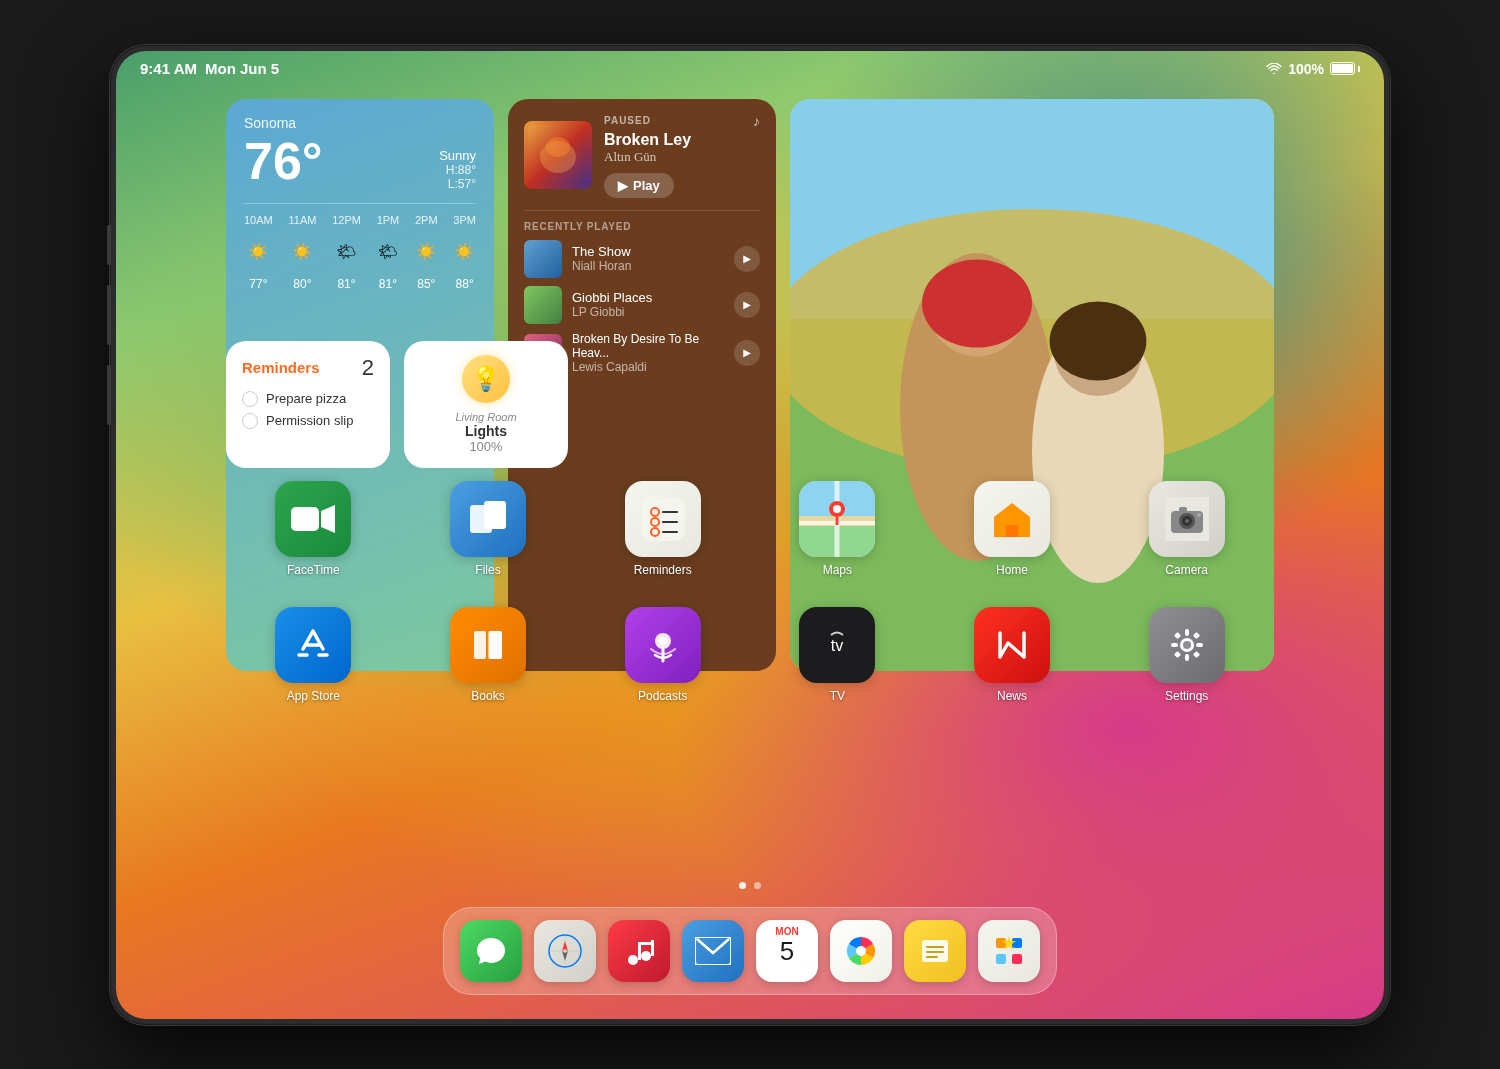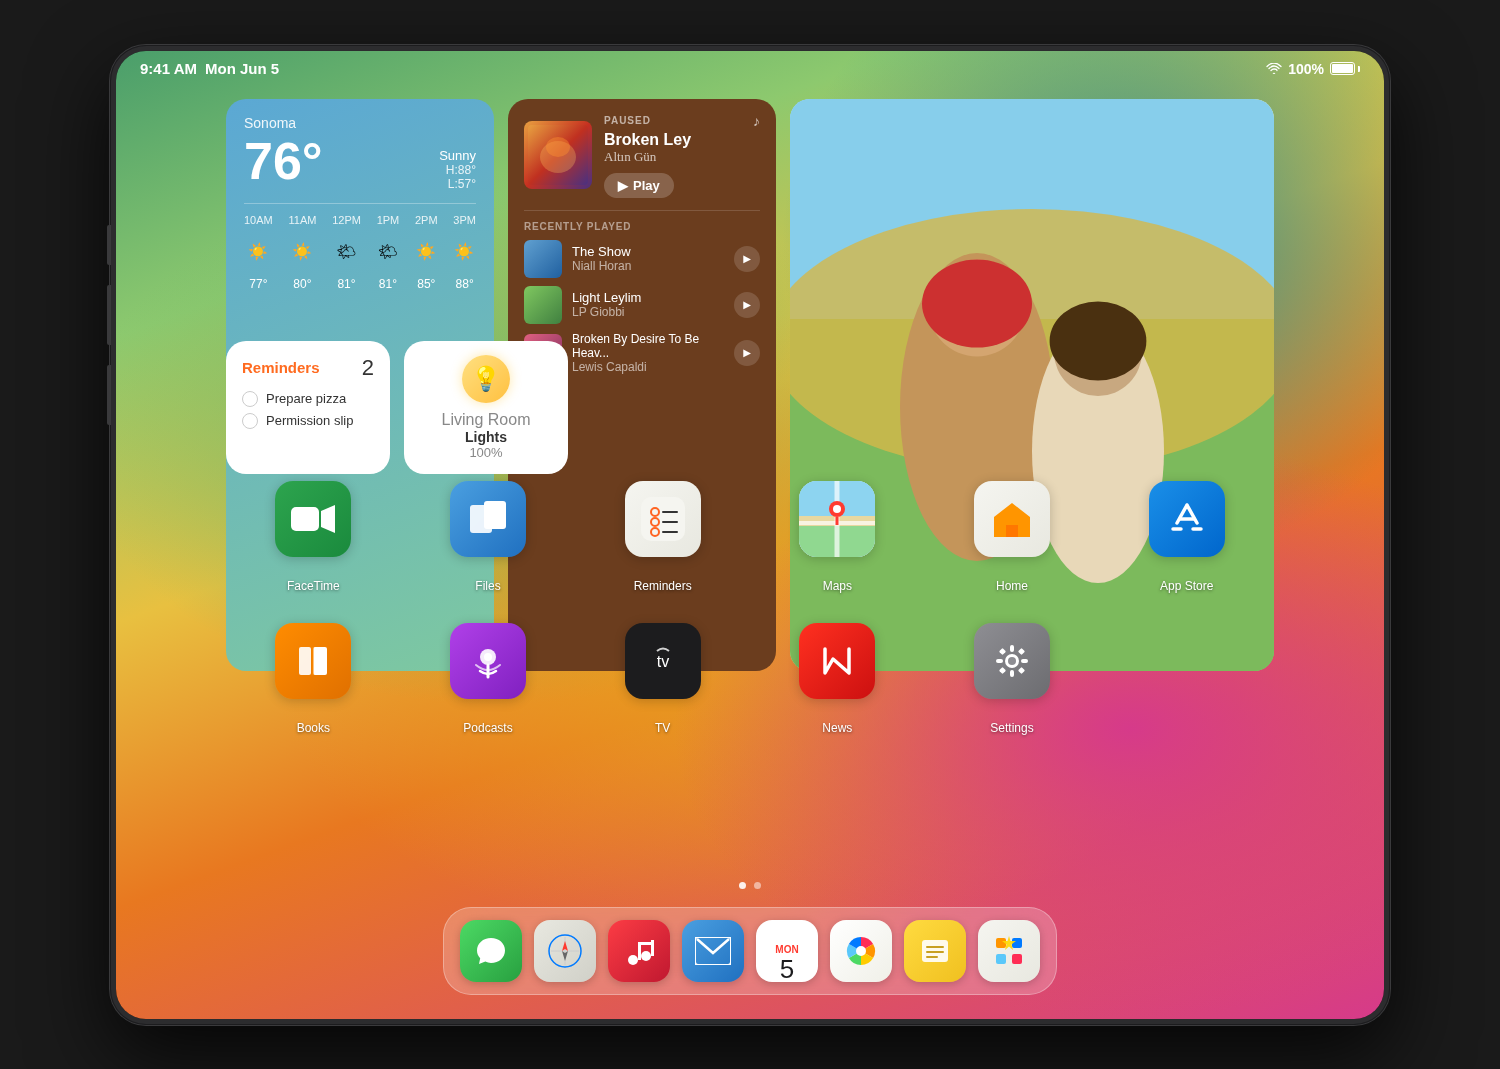--- a/index.html
+++ b/index.html
@@ -408,22 +408,23 @@
       border-radius: 50%;
       display: flex;
       align-items: center;
       justify-content: center;
       font-size: 24px;
       margin-bottom: 8px;
       box-shadow: 0 0 12px rgba(255,200,50,0.4);
     }
 
     .home-location {
-      font-size: 16px;
+      font-size: 11px;
       color: #888;
+      font-style: italic;
     }
 
     .home-device {
       font-size: 14px;
       font-weight: 600;
       color: #333;
     }
 
     .home-status {
       font-size: 13px;
@@ -439,21 +440,21 @@
       display: grid;
       grid-template-columns: repeat(6, 1fr);
       gap: 24px 0;
       z-index: 10;
     }
 
     .app-icon-wrapper {
       display: flex;
       flex-direction: column;
       align-items: center;
-      gap: 22px;
+      gap: 6px;
       cursor: pointer;
     }
 
     .app-icon {
       width: 76px;
       height: 76px;
       border-radius: 18px;
       display: flex;
       align-items: center;
       justify-content: center;
@@ -537,21 +538,21 @@
 
     .dock-messages { background: linear-gradient(135deg, #4cd964, #28a040); }
     .dock-safari { background: linear-gradient(135deg, #e8e8e0, #d0d0c8); }
     .dock-music { background: linear-gradient(135deg, #fc3c44, #c01830); }
     .dock-mail { background: linear-gradient(135deg, #4a9fe0, #2070c0); }
     .dock-calendar {
       background: #fff;
       display: flex;
       flex-direction: column;
       align-items: center;
-      justify-content: flex-end;
+      justify-content: flex-start;
       padding-top: 6px;
       font-size: 10px;
     }
     .dock-photos { background: linear-gradient(135deg, #fff, #f0f0e8); }
     .dock-notes { background: linear-gradient(135deg, #ffdb40, #f0c020); }
     .dock-freeform { background: linear-gradient(135deg, #f5f5f0, #e8e8e0); }
 
     .calendar-month {
       font-size: 10px;
       font-weight: 600;
@@ -751,21 +752,21 @@
             <div class="recent-art recent-art-1"></div>
             <div class="recent-info">
               <div class="recent-title">The Show</div>
               <div class="recent-artist">Niall Horan</div>
             </div>
             <div class="recent-play-btn">▶</div>
           </div>
           <div class="recent-track">
             <div class="recent-art recent-art-2"></div>
             <div class="recent-info">
-              <div class="recent-title">Light Leylim</div>
+              <div class="recent-title">Giobbi Places</div>
               <div class="recent-artist">LP Giobbi</div>
             </div>
             <div class="recent-play-btn">▶</div>
           </div>
           <div class="recent-track">
             <div class="recent-art recent-art-3"></div>
             <div class="recent-info">
               <div class="recent-title" style="font-size:12px;">Broken By Desire To Be Heav...</div>
               <div class="recent-artist">Lewis Capaldi</div>
             </div>
@@ -884,20 +885,34 @@
       <div class="app-icon-wrapper">
         <div class="app-icon icon-home-app">
           <svg width="44" height="44" viewBox="0 0 44 44">
             <polygon points="22,6 4,20 4,40 16,40 16,28 28,28 28,40 40,40 40,20" fill="#ff9500" stroke="none"></polygon>
             <rect x="16" y="28" width="12" height="12" fill="#ff7700"></rect>
           </svg>
         </div>
         <span class="app-label">Home</span>
       </div>
 
+      <div class="app-icon-wrapper">
+        <div class="app-icon icon-camera">
+          <svg width="44" height="44" viewBox="0 0 44 44">
+            <rect width="44" height="44" fill="#e8e8e0"></rect>
+            <rect x="6" y="14" width="32" height="22" rx="4" fill="#888"></rect>
+            <circle cx="22" cy="24" r="8" fill="#555"></circle>
+            <circle cx="22" cy="24" r="5" fill="#333"></circle>
+            <circle cx="22" cy="24" r="2" fill="#666"></circle>
+            <rect x="14" y="10" width="8" height="5" rx="2" fill="#888"></rect>
+            <circle cx="34" cy="18" r="2" fill="#aaa"></circle>
+          </svg>
+        </div>
+        <span class="app-label">Camera</span>
+      </div>
 
       <div class="app-icon-wrapper">
         <div class="app-icon icon-appstore">
           <svg width="44" height="44" viewBox="0 0 44 44">
             <rect width="44" height="44" fill="none"></rect>
 
             <path d="M22 8 L32 26 M22 8 L12 26" stroke="white" stroke-width="3.5" fill="none" stroke-linecap="round"></path>
             <line x1="15" y1="22" x2="29" y2="22" stroke="white" stroke-width="3.5" stroke-linecap="round"></line>
             <line x1="8" y1="32" x2="16" y2="32" stroke="white" stroke-width="3.5" stroke-linecap="round"></line>
             <line x1="28" y1="32" x2="36" y2="32" stroke="white" stroke-width="3.5" stroke-linecap="round"></line>

